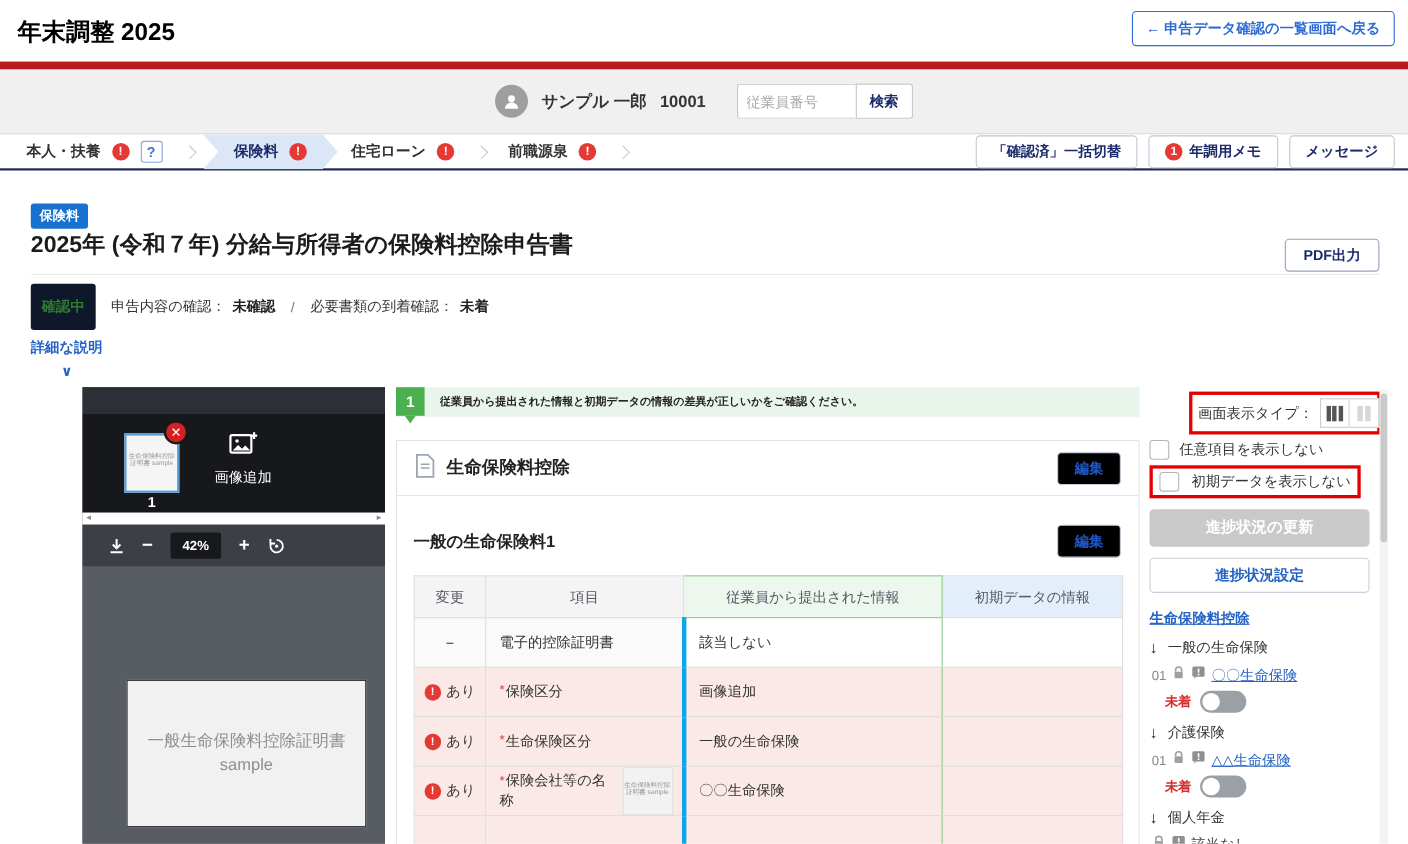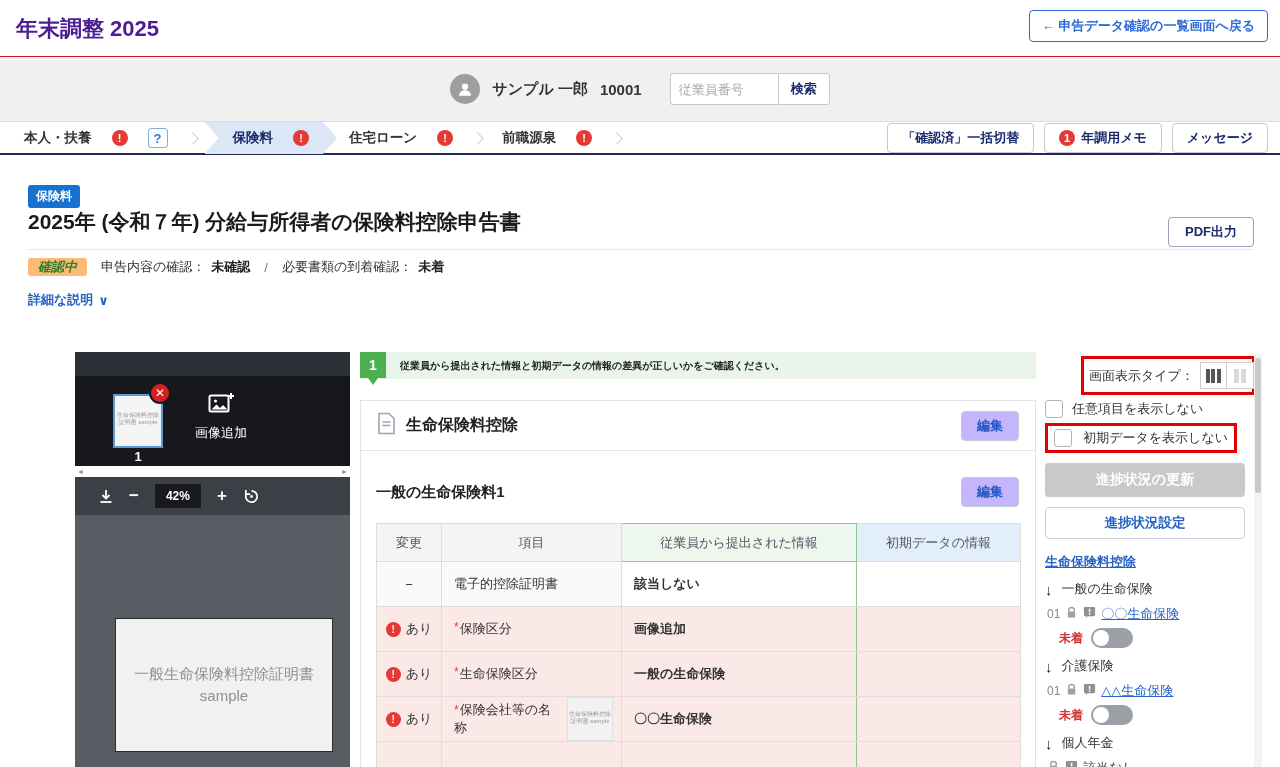--- a/index.html
+++ b/index.html
@@ -2,42 +2,42 @@
 <html><head>
 <meta charset="utf-8">
 <style>
   * { margin:0; padding:0; box-sizing:border-box; }
   html,body { width:1280px; height:767px; overflow:hidden; background:#fff;
     font-family:"Liberation Sans","DejaVu Sans",sans-serif; }
   .app { position:relative; width:1280px; height:767px; }
 
   
   .top-bar { position:absolute; left:0; top:0; width:100%; height:56px; background:#fff; }
-  .app-title { position:absolute; left:16px; top:14px; font-size:22px; font-weight:bold; color:#4c1d95; }
+  .app-title { position:absolute; left:16px; top:14px; font-size:22px; font-weight:bold; color:#000000; }
   .back-btn { position:absolute; right:12px; top:10px; height:32px; padding:0 12px;
     background:#fff; border:1.5px solid #2e6bd6; border-radius:4px; color:#2e6bd6;
     font-size:13px; font-weight:bold; cursor:pointer; }
 
   
   .user-bar { position:absolute; left:0; top:56px; width:100%; height:66px; background:#f0f0f0;
-    border-top:1px solid #b91c1c; border-bottom:1px solid #dcdcdc;
+    border-top:7px solid #b91c1c; border-bottom:1px solid #dcdcdc;
     display:flex; align-items:center; justify-content:center; gap:12px; }
   .avatar { width:30px; height:30px; border-radius:50%; background:#9e9e9e; display:flex; align-items:center; justify-content:center; }
   .user-name,.user-id { font-size:15px; font-weight:bold; color:#333; }
   .search-group { display:flex; margin-left:16px; }
   .search-input { width:108px; height:32px; border:1px solid #c9c9c9; border-right:none;
     border-radius:3px 0 0 3px; padding:0 8px; font-size:13px; color:#333; background:#fff; }
   .search-input::placeholder { color:#aaa; }
   .search-btn { height:32px; padding:0 12px; background:#fff; border:1px solid #c9c9c9;
     border-radius:0 3px 3px 0; font-size:13px; font-weight:bold; color:#1b2a6b; cursor:pointer; }
 
   
   .tab-bar { position:absolute; left:0; top:123px; width:100%; height:32px; background:#fff;
     border-bottom:2px solid #232b52; display:flex; align-items:center; padding-left:12px; }
-  .tab { display:flex; align-items:center; gap:20px; height:32px; padding:0 12px;
+  .tab { display:flex; align-items:center; gap:10px; height:32px; padding:0 12px;
     font-size:13.5px; font-weight:bold; color:#333; cursor:pointer; }
   .tab.active { background:#dbe7f6; color:#1b2a6b; padding:0 28px;
     clip-path:polygon(0 0, calc(100% - 14px) 0, 100% 50%, calc(100% - 14px) 100%, 0 100%, 14px 50%); }
   .alert-badge { display:inline-flex; width:16px; height:16px; border-radius:50%; background:#e53935;
     color:#fff; font-size:11px; font-weight:bold; align-items:center; justify-content:center; }
   .help-box { display:inline-flex; width:20px; height:20px; border:1px solid #86abe0; border-radius:3px;
     background:#fdfdff; color:#3a76d2; font-size:13px; font-weight:bold; align-items:center; justify-content:center; cursor:pointer; }
   .tab-sep { width:9px; height:9px; border-top:1.5px solid #c6ccd6; border-right:1.5px solid #c6ccd6;
     transform:rotate(45deg); margin:0 8px; }
   .tab-actions { margin-left:auto; display:flex; gap:10px; padding-right:12px; }
@@ -45,26 +45,26 @@
     border:1px solid #c3c8d4; border-radius:4px; font-size:13px; font-weight:bold; color:#1b2a6b; cursor:pointer; }
 
   
   .cat-badge { position:absolute; left:28px; top:185px; background:#1672ce; color:#fff;
     font-size:12px; font-weight:bold; padding:3px 8px; border-radius:3px; }
   .page-title { position:absolute; left:28px; top:208px; font-size:21px; font-weight:bold; color:#1b1b1b; }
   .pdf-btn { position:absolute; right:26px; top:217px; height:30px; padding:0 16px; background:#fff;
     border:1px solid #9aa0bb; border-radius:4px; font-size:13px; font-weight:bold; color:#1b2a6b; cursor:pointer; }
   .head-divider { position:absolute; left:28px; right:26px; top:249px; height:1px; background:#e9e9e9; }
   .status-row { position:absolute; left:28px; top:258px; display:flex; align-items:center; gap:14px; }
-  .status-badge { background:#fdba74; color:#2e7d32; font-size:13px; font-weight:bold; padding:0 10px; border-radius:3px;font-style:italic; }
+  .status-badge { background:#0f172a; color:#2e7d32; font-size:13px; font-weight:bold; padding:12px 10px; border-radius:3px; }
   .status-text { font-size:13px; color:#333; display:flex; gap:6px; align-items:center; }
   .status-text b { color:#222; }
   .status-sep { color:#777; margin:0 8px; }
-  .detail-link { position:absolute; left:28px; top:291px; font-size:13px; font-weight:bold; color:#2563c4;
-    cursor:pointer; display:flex; gap:5px; align-items:center; }
+  .detail-link { position:absolute; left:28px; top:307px; font-size:13px; font-weight:bold; color:#2563c4;
+    cursor:pointer; display:flex; gap:5px; align-items:center;flex-direction:column; }
 
   
   .viewer { position:absolute; left:75px; top:352px; width:275px; height:415px; background:#585d63; }
   .v-strip { position:absolute; left:0; top:0; width:100%; height:24px; background:#2c3036; }
   .v-thumbs { position:absolute; left:0; top:24px; width:100%; height:90px; background:#16181c; }
   .thumb { position:absolute; left:38px; top:18px; width:50px; height:54px; background:#f5f5f5;
     border:2px solid #5b9bd5; overflow:hidden; cursor:pointer; }
   .thumb-mini-text { font-size:6px; color:#999; text-align:center; padding-top:16px; line-height:7px; }
   .thumb-close { position:absolute; left:74px; top:6px; width:22px; height:22px; border-radius:50%;
     background:#d81f1f; color:#fff; font-size:12px; font-weight:bold; display:flex; align-items:center;
@@ -89,37 +89,37 @@
   .content { position:absolute; left:360px; top:352px; width:676px; }
   .banner { position:relative; height:27px; background:#e9f5ea; }
   .banner-step { position:absolute; left:0; top:0; width:26px; height:26px; background:#4caf50; color:#fff;
     font-size:14px; font-weight:bold; display:flex; align-items:center; justify-content:center; }
   .banner-tail { position:absolute; left:8px; top:26px; width:0; height:0;
     border-left:5px solid transparent; border-right:5px solid transparent; border-top:7px solid #4caf50; }
   .banner-text { margin-left:40px; line-height:27px; font-size:10px; font-weight:bold; color:#222; }
   .card { margin-top:21px; background:#fff; border:1px solid #e4e4e4; height:600px; }
   .sec-head { height:50px; display:flex; align-items:center; padding:0 16px; border-bottom:1px solid #e4e4e4; gap:10px; }
   .sec-title { font-size:16px; font-weight:bold; color:#222; }
-  .edit-btn { margin-left:auto; width:58px; height:30px; background:#c4b5fd; border:1px solid #c4cbd8;
+  .edit-btn { margin-left:auto; width:58px; height:30px; background:#000000; border:1px solid #c4cbd8;
     border-radius:4px; color:#2157c4; font-size:13px; font-weight:bold; cursor:pointer; }
   .subsec { display:flex; align-items:center; padding:26px 16px 16px 15px; }
   .subsec-title { font-size:15px; font-weight:bold; color:#222; }
 
   table.diff { border-collapse:collapse; margin-left:15px; width:645px; table-layout:fixed; }
   .diff th, .diff td { border:1px solid #ddd; font-size:13px; font-weight:normal; }
   .diff col.c1 { width:65px; } .diff col.c2 { width:180px; } .diff col.c3 { width:235px; }
   .diff thead th { height:38px; color:#556; background:#f4f4f4; }
   .diff thead th.h-emp { background:#edf7ed; border:1px solid #8cc98c; }
   .diff thead th.h-init { background:#e2effa; }
   .diff td { height:45px; color:#333; padding-left:12px; }
   .diff td.c-change { text-align:center; padding-left:0; }
   .diff tr.r-plain td.g1 { background:#fafafa; }
   .diff tr.r-plain td.g2 { background:#fff; }
   .diff tr.r-changed td { background:#fbe9e7; }
-  .diff td.c-emp { border-left:1px solid #0ea5e9; border-right:1px solid #8cc98c;font-weight:bold; }
+  .diff td.c-emp { border-left:4px solid #0ea5e9; border-right:1px solid #8cc98c; }
   .chg-wrap { display:flex; align-items:center; justify-content:center; gap:5px; }
   .chg-badge { width:15px; height:15px; border-radius:50%; background:#e53935; color:#fff; font-size:10px;
     font-weight:bold; display:flex; align-items:center; justify-content:center; }
   .req-star { color:#e53935; font-size:12px; vertical-align:top; margin-right:1px; }
   .item-flex { display:flex; align-items:center; padding-right:8px; }
   .item-flex .item-label { width:104px; line-height:18px; }
   .cell-thumb { margin-left:auto; width:46px; height:44px; background:#f2f2f2; border:1px solid #e0e0e0;
     overflow:hidden; font-size:6px; color:#a09696; text-align:center; padding-top:13px; line-height:7px; }
   .diff tr.r-sliver td { height:40px; }
 

